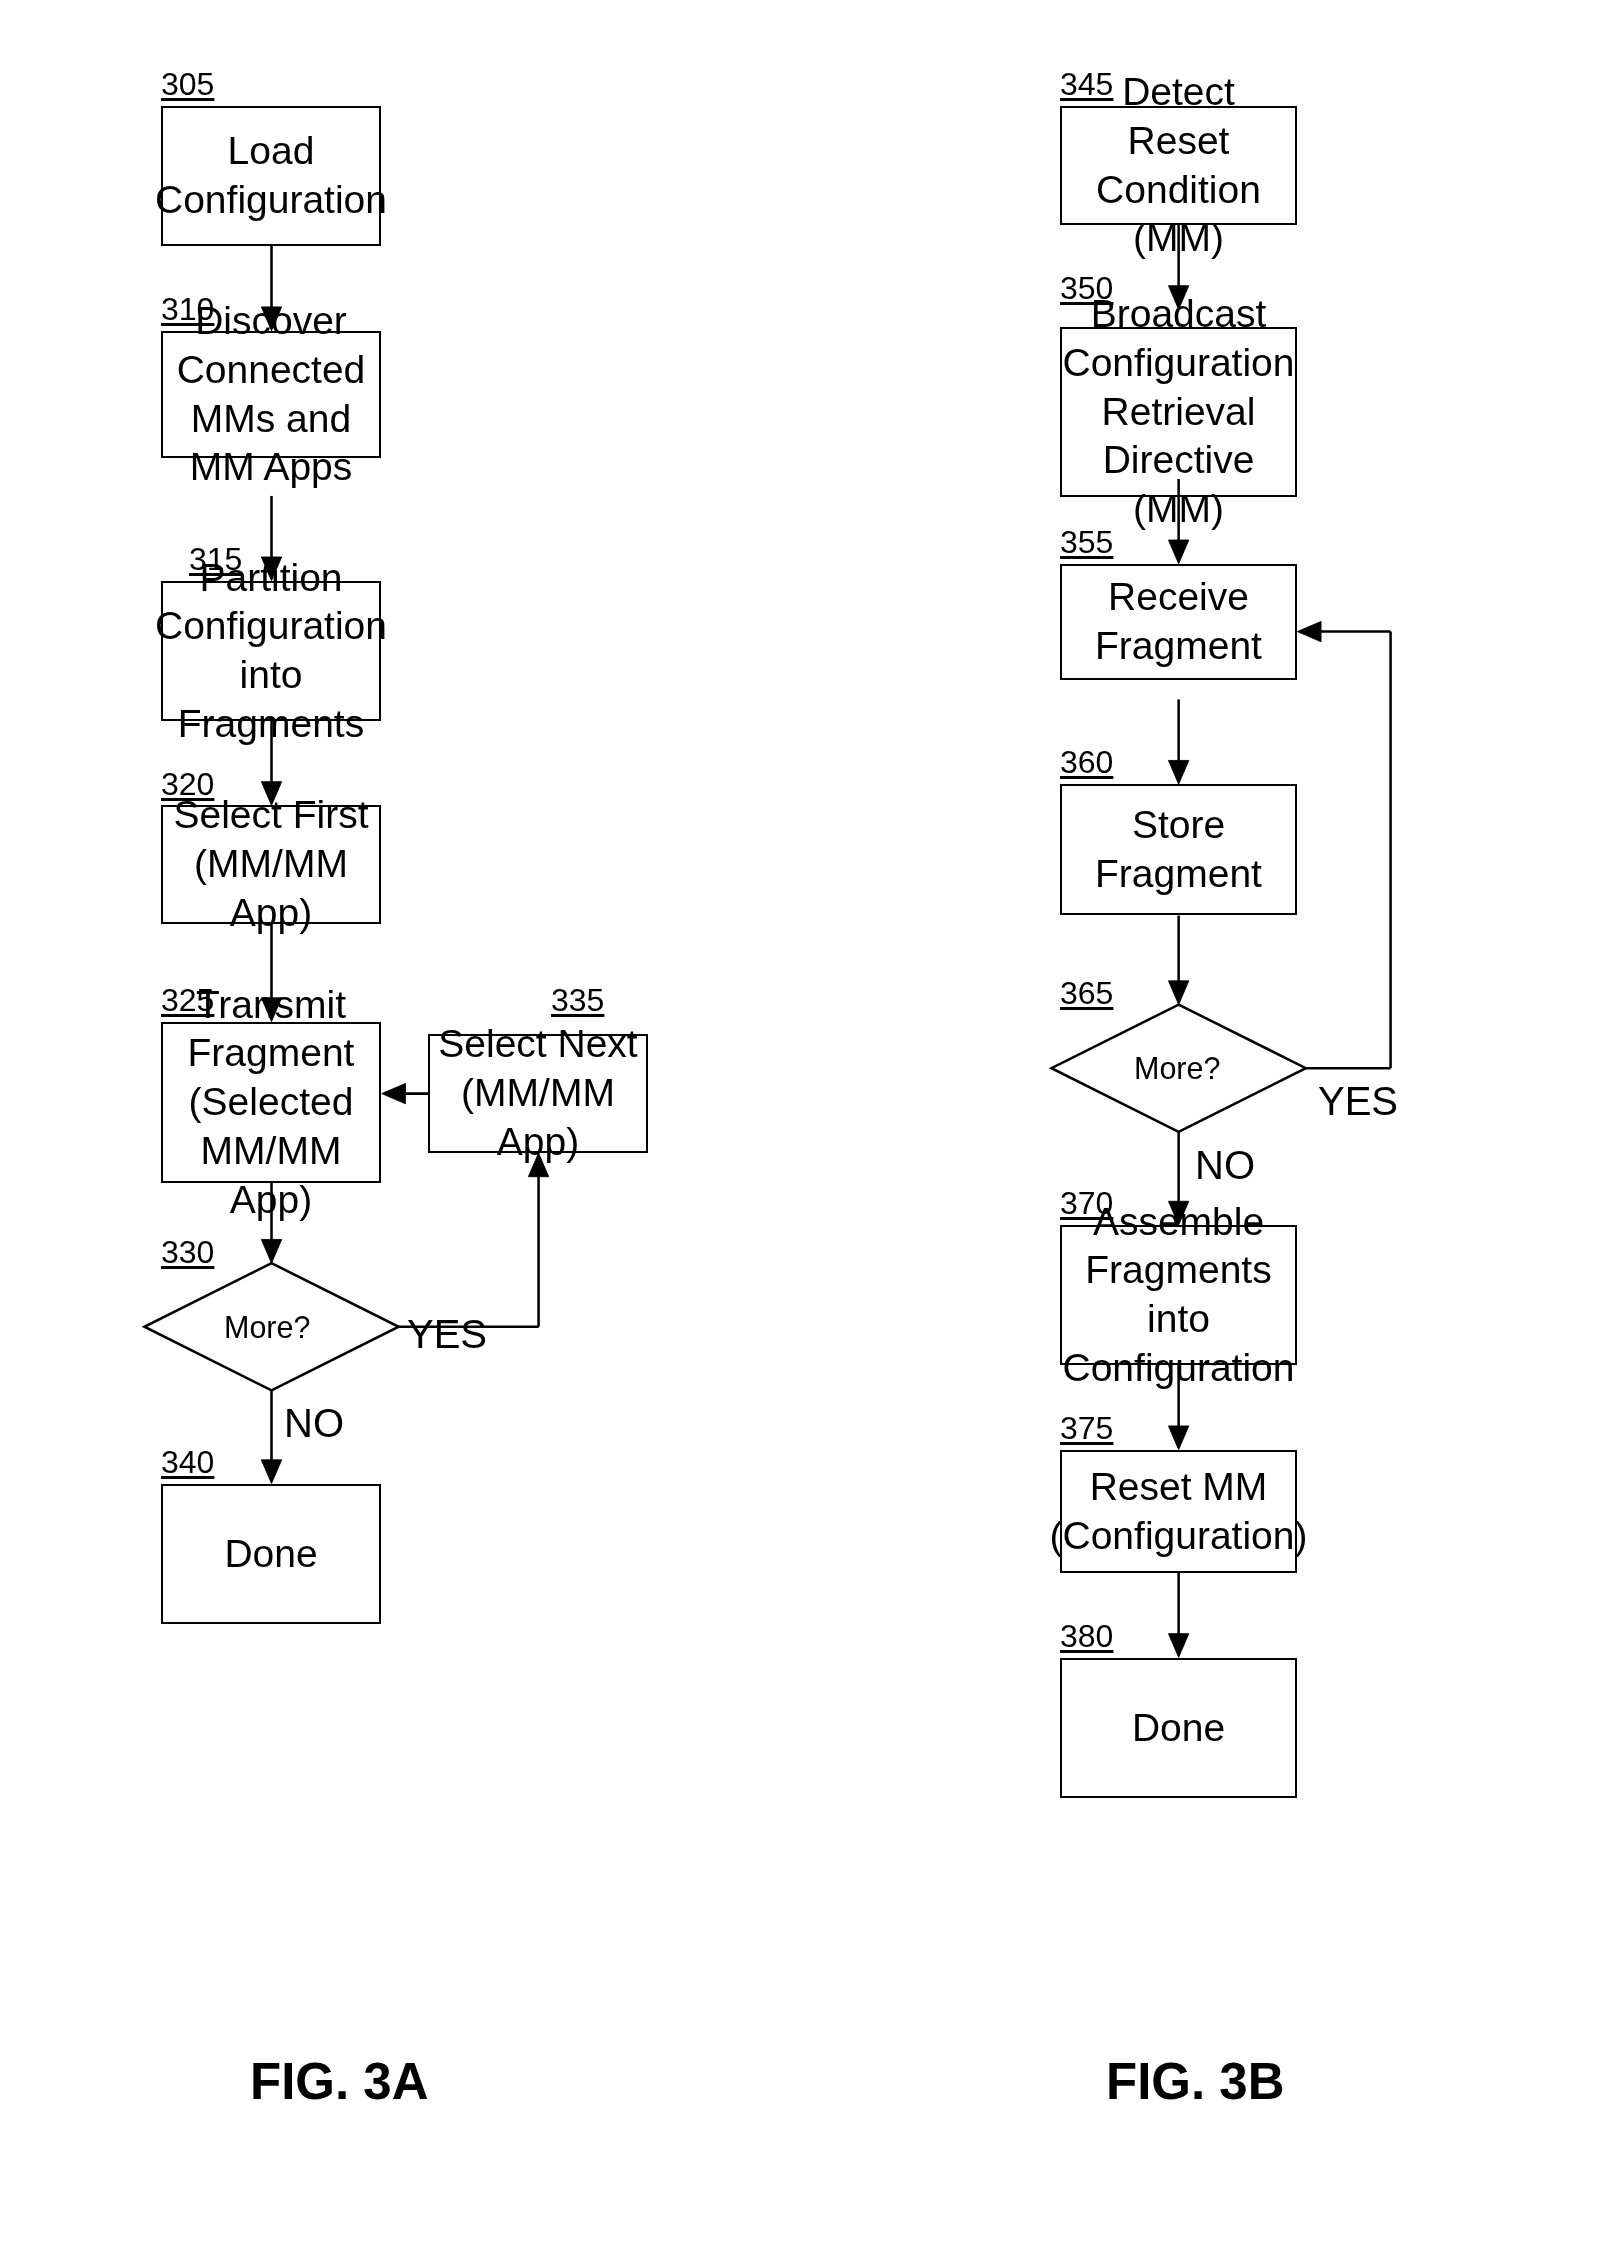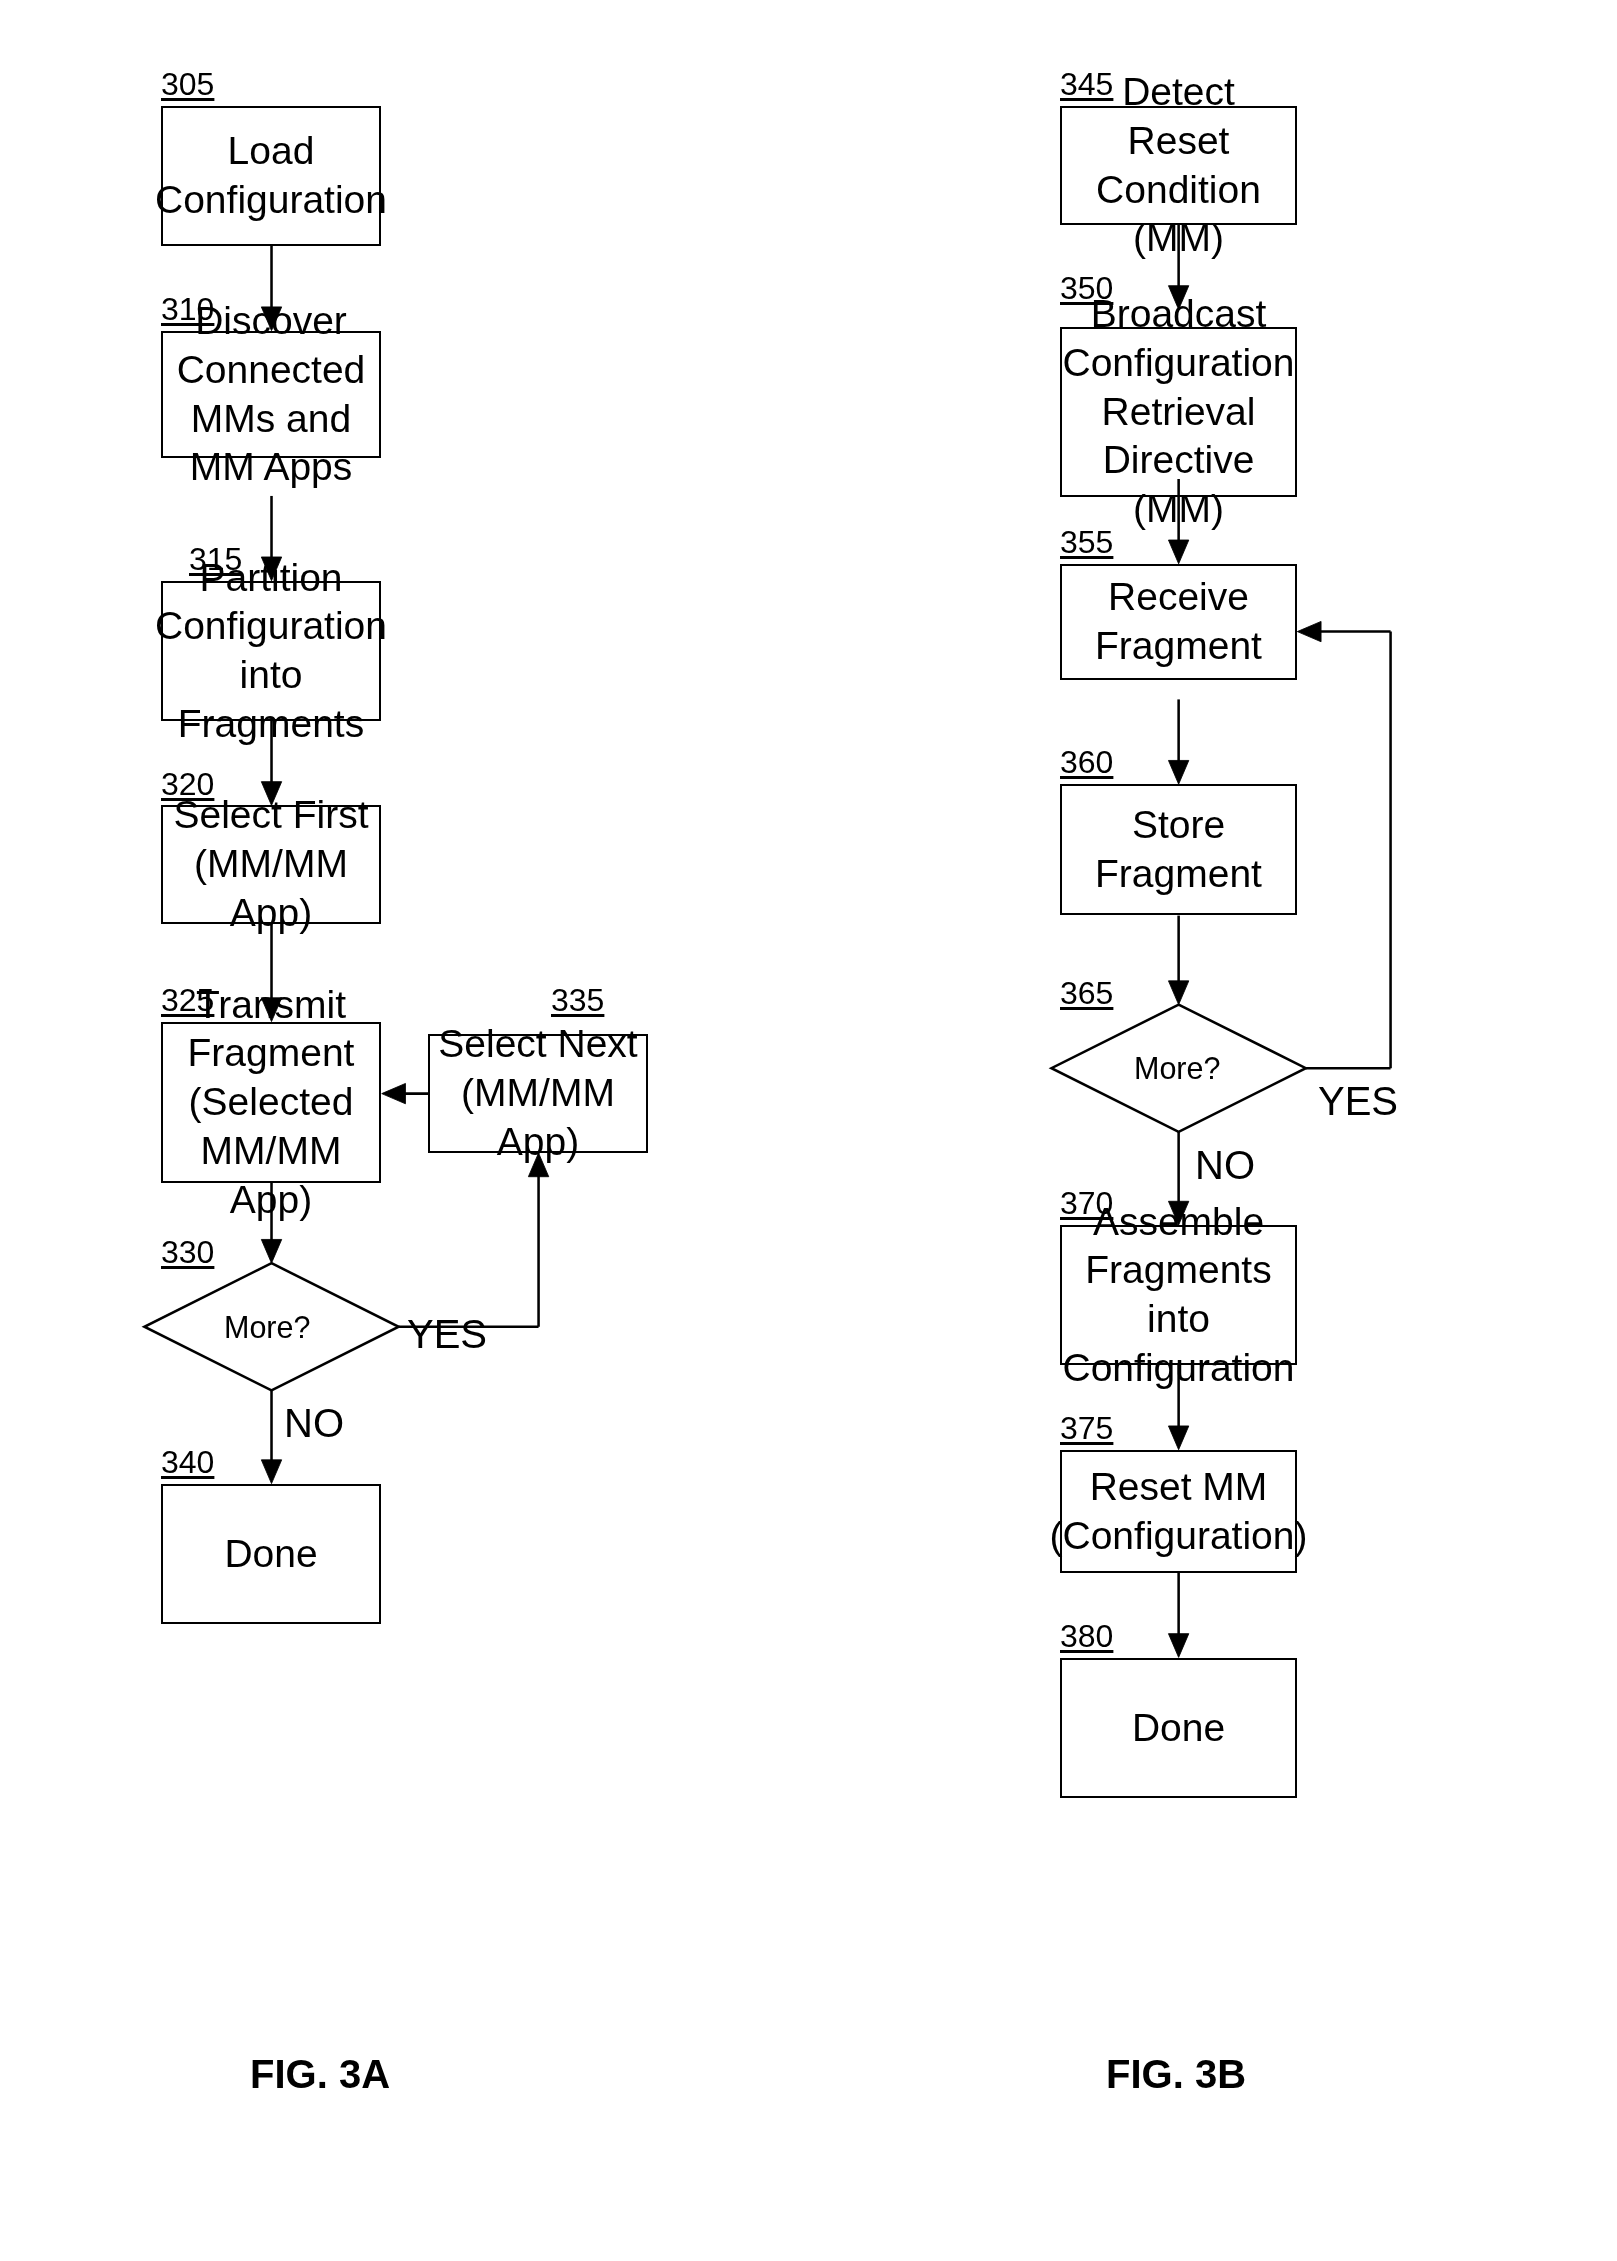--- a/index.html
+++ b/index.html
@@ -32,21 +32,21 @@
     font-size: 32px;
     text-decoration: underline;
     text-underline-offset: 3.4px;
   }
   .label {
     position: absolute;
     font-size: 40px;
   }
   .figlabel {
     position: absolute;
-    font-size: 40px;
+    font-size: 51px;
     font-weight: bold;
   }
   svg.overlay {
     position: absolute;
     left: 0; top: 0;
     width: 1618px;
     height: 2261px;
     pointer-events: none;
   }
   svg .ln { stroke: #000; stroke-width: 3; fill: none; }

